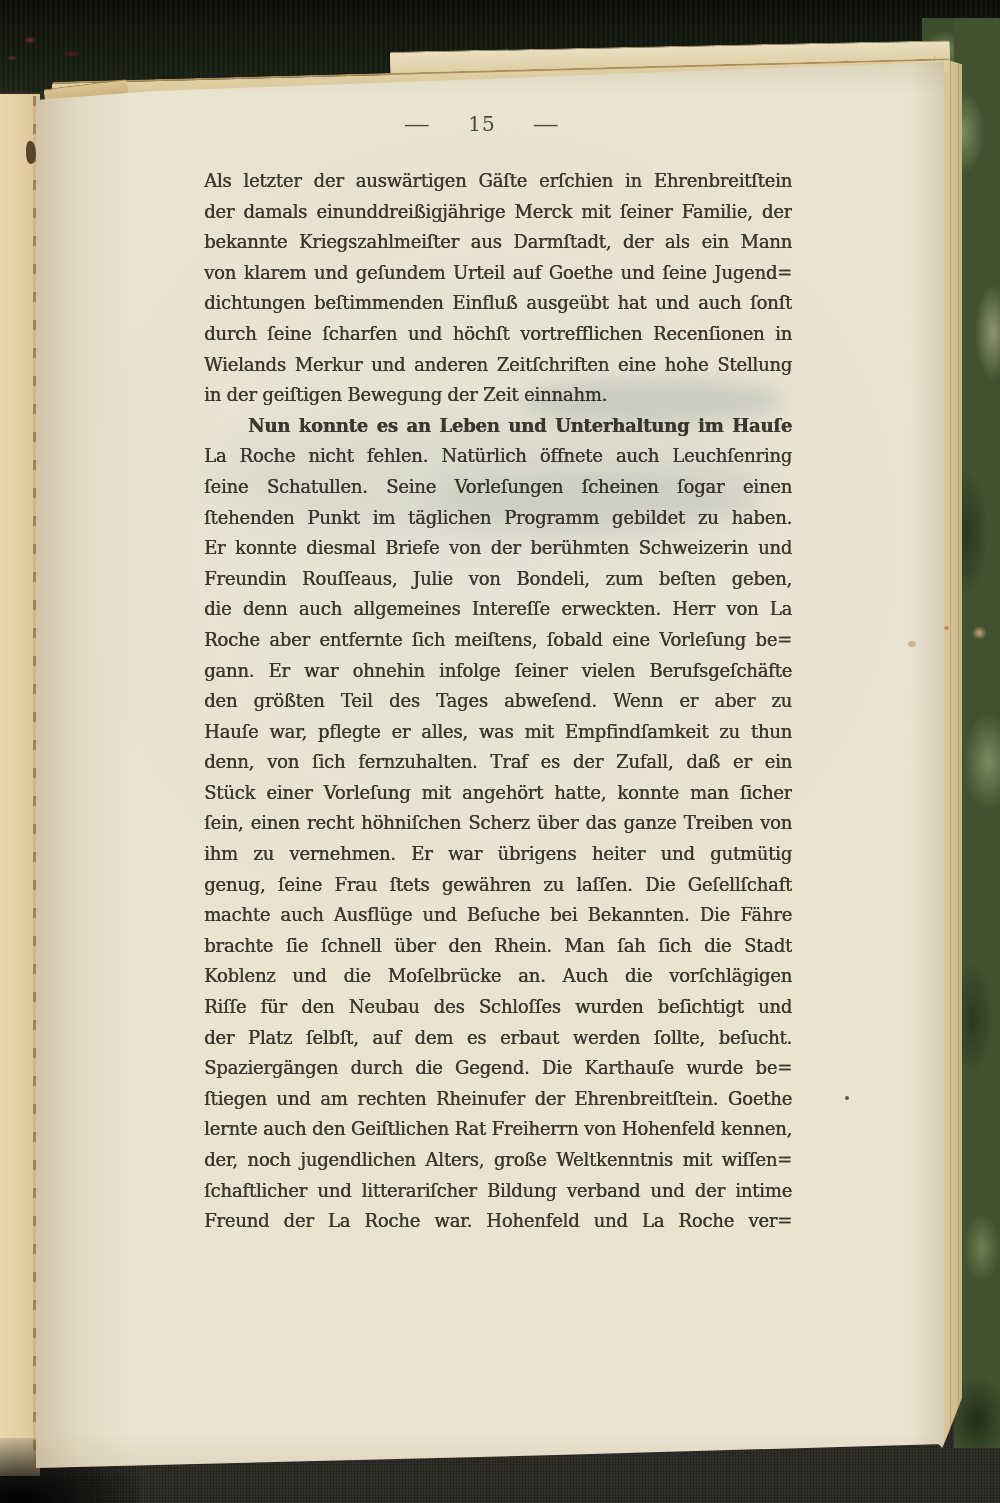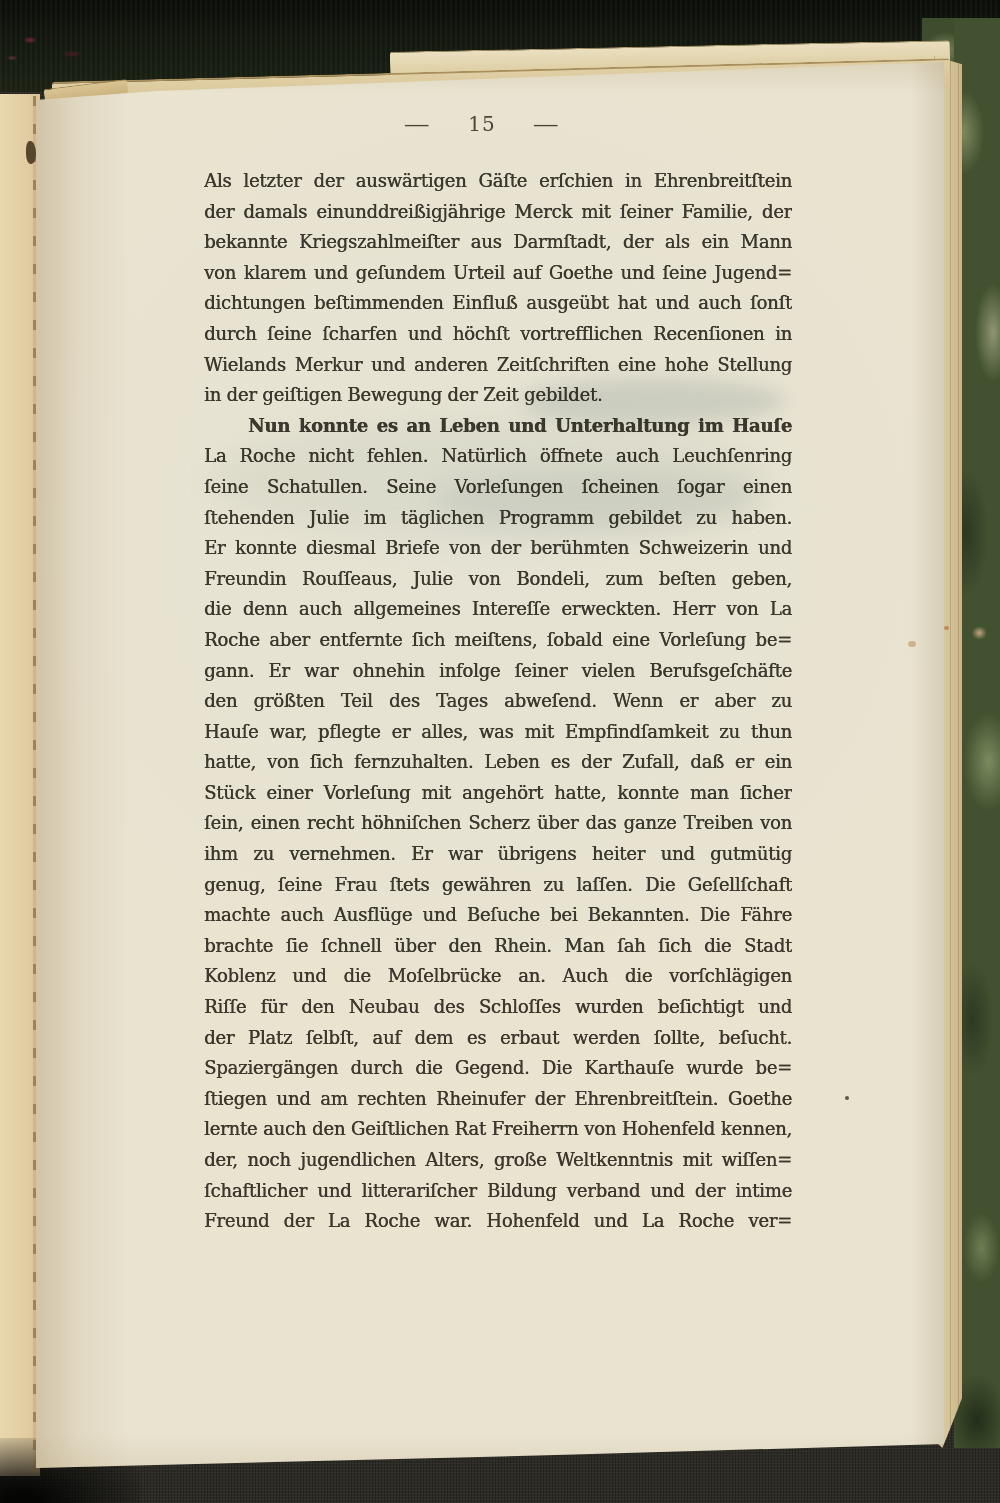--- a/index.html
+++ b/index.html
@@ -159,35 +159,35 @@
       </div>
       <div class="body-text">
         <div class="para">
             <div class="line">Als letzter der auswärtigen Gäſte erſchien in Ehrenbreitſtein</div>
             <div class="line">der damals einunddreißigjährige Merck mit ſeiner Familie, der</div>
             <div class="line">bekannte Kriegszahlmeiſter aus Darmſtadt, der als ein Mann</div>
             <div class="line">von klarem und geſundem Urteil auf Goethe und ſeine Jugend=</div>
             <div class="line">dichtungen beſtimmenden Einfluß ausgeübt hat und auch ſonſt</div>
             <div class="line">durch ſeine ſcharfen und höchſt vortrefflichen Recenſionen in</div>
             <div class="line">Wielands Merkur und anderen Zeitſchriften eine hohe Stellung</div>
-            <div class="line no-just">in der geiſtigen Bewegung der Zeit gebildet.</div>
+            <div class="line no-just">in der geiſtigen Bewegung der Zeit einnahm.</div>
           </div>
         <div class="para">
             <div class="line indent">Nun konnte es an Leben und Unterhaltung im Hauſe</div>
             <div class="line">La Roche nicht fehlen. Natürlich öffnete auch Leuchſenring</div>
             <div class="line">ſeine Schatullen. Seine Vorleſungen ſcheinen ſogar einen</div>
-            <div class="line">ſtehenden Julie im täglichen Programm gebildet zu haben.</div>
+            <div class="line">ſtehenden Punkt im täglichen Programm gebildet zu haben.</div>
             <div class="line">Er konnte diesmal Briefe von der berühmten Schweizerin und</div>
             <div class="line">Freundin Rouſſeaus, Julie von Bondeli, zum beſten geben,</div>
             <div class="line">die denn auch allgemeines Intereſſe erweckten. Herr von La</div>
             <div class="line">Roche aber entfernte ſich meiſtens, ſobald eine Vorleſung be=</div>
             <div class="line">gann. Er war ohnehin infolge ſeiner vielen Berufsgeſchäfte</div>
             <div class="line">den größten Teil des Tages abweſend. Wenn er aber zu</div>
             <div class="line">Hauſe war, pflegte er alles, was mit Empfindſamkeit zu thun</div>
-            <div class="line">hatte, von ſich fernzuhalten. Leben es der Zufall, daß er ein</div>
+            <div class="line">denn, von ſich fernzuhalten. Traf es der Zufall, daß er ein</div>
             <div class="line">Stück einer Vorleſung mit angehört hatte, konnte man ſicher</div>
             <div class="line">ſein, einen recht höhniſchen Scherz über das ganze Treiben von</div>
             <div class="line">ihm zu vernehmen. Er war übrigens heiter und gutmütig</div>
             <div class="line">genug, ſeine Frau ſtets gewähren zu laſſen. Die Geſellſchaft</div>
             <div class="line">machte auch Ausflüge und Beſuche bei Bekannten. Die Fähre</div>
             <div class="line">brachte ſie ſchnell über den Rhein. Man ſah ſich die Stadt</div>
             <div class="line">Koblenz und die Moſelbrücke an. Auch die vorſchlägigen</div>
             <div class="line">Riſſe für den Neubau des Schloſſes wurden beſichtigt und</div>
             <div class="line">der Platz ſelbſt, auf dem es erbaut werden ſollte, beſucht.</div>
             <div class="line">Spaziergängen durch die Gegend. Die Karthauſe wurde be=</div>

